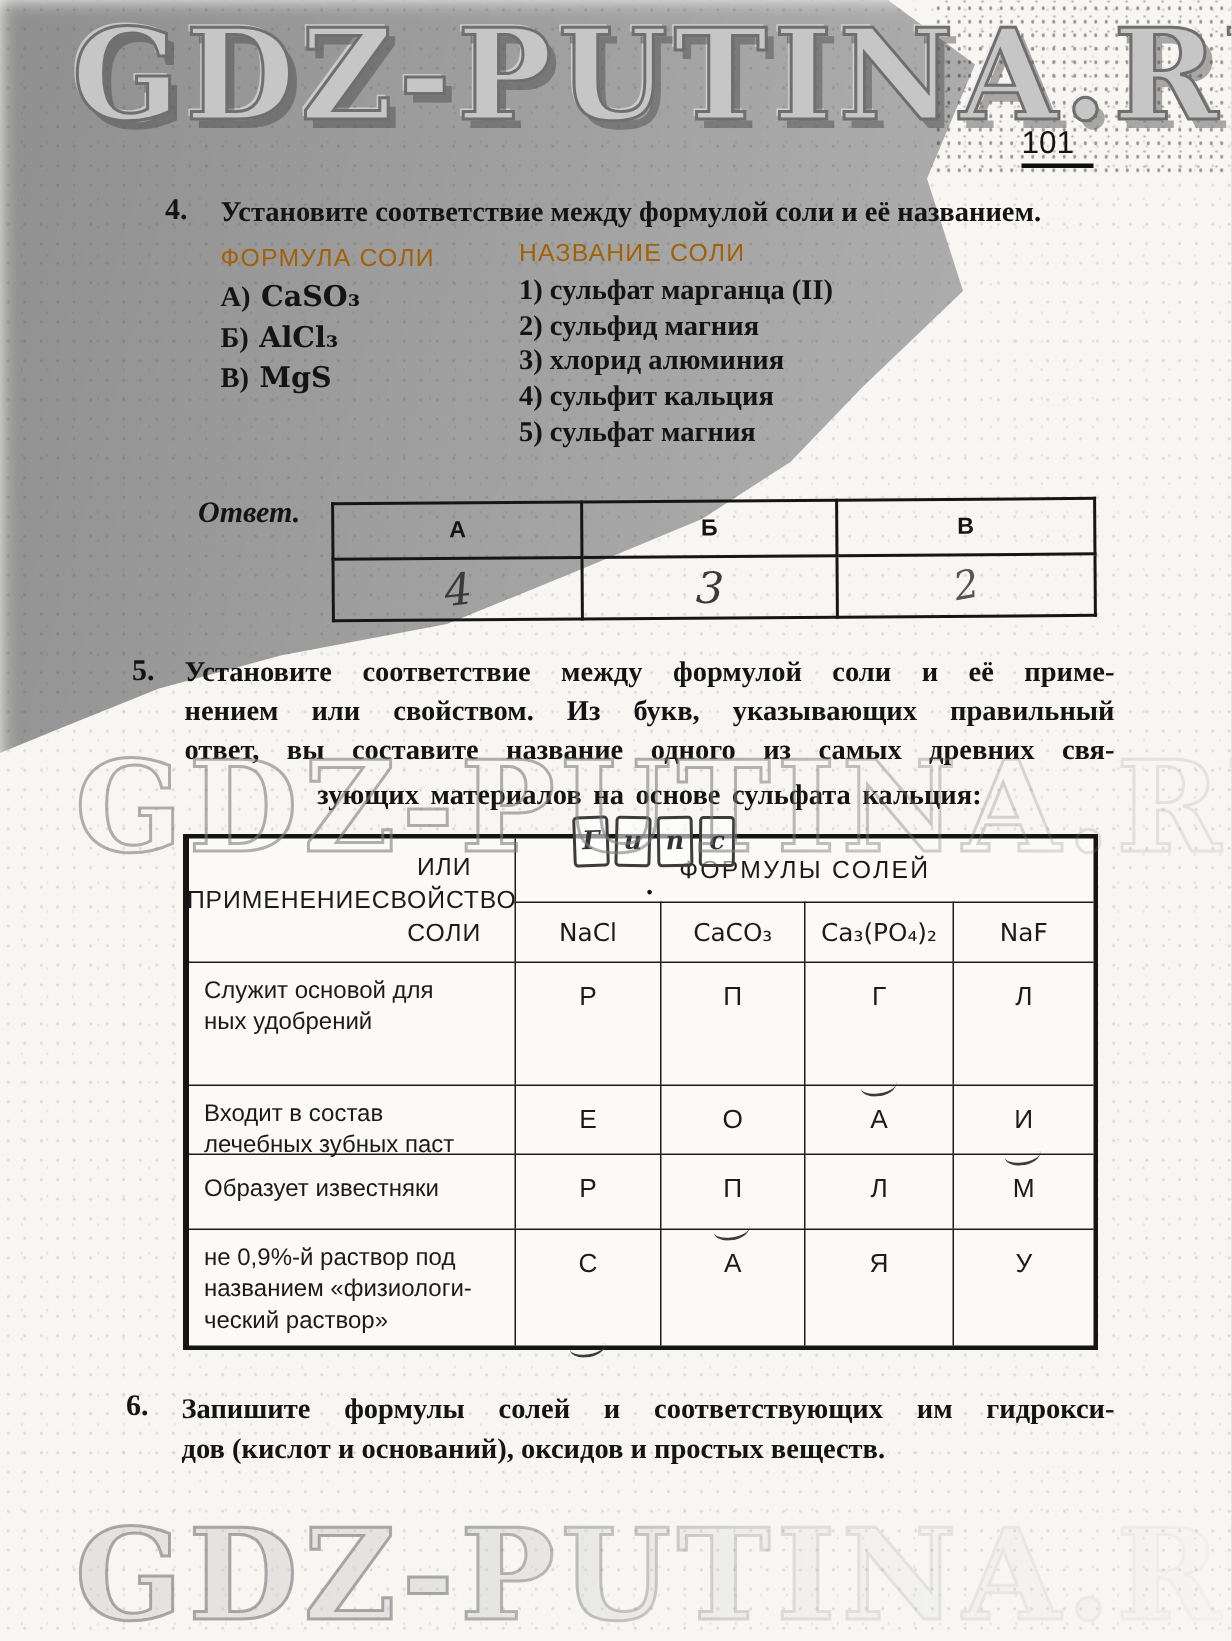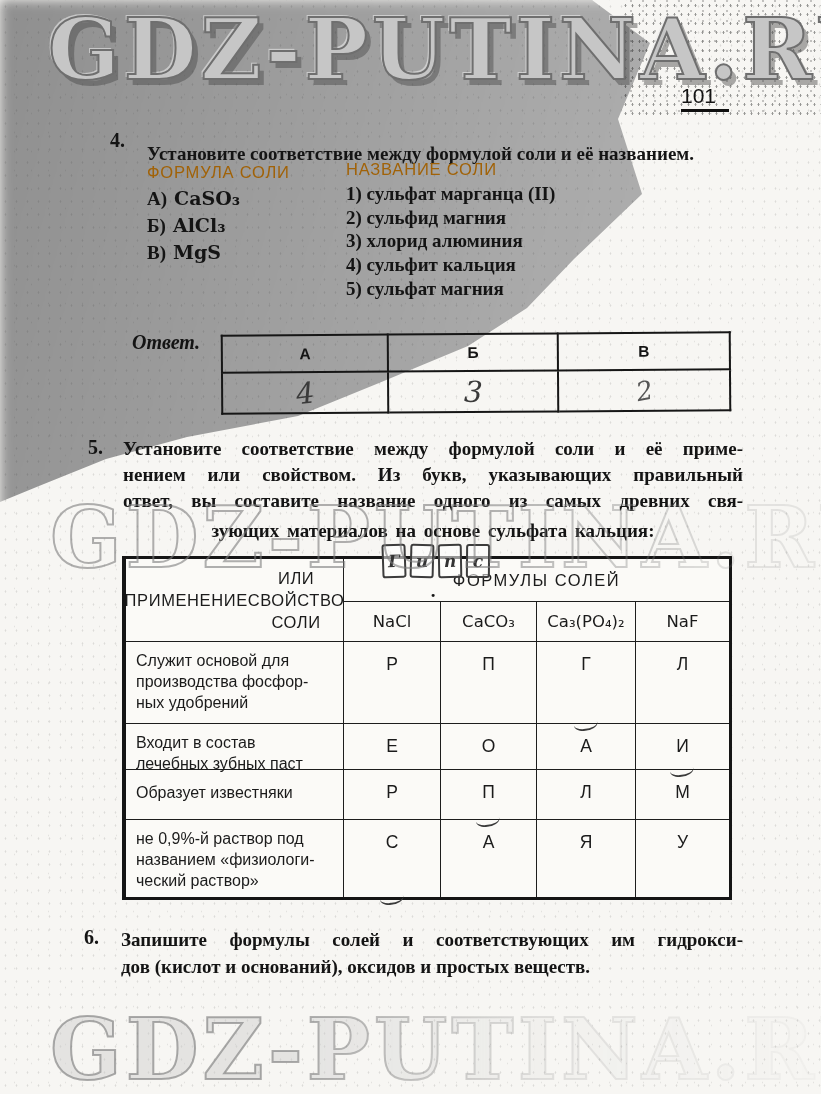--- a/index.html
+++ b/index.html
@@ -53,21 +53,21 @@
   }
   
   .page-number{
     position:absolute; left:681px; top:84px; width:48px; text-align:left;
     font-family:"Liberation Sans",sans-serif; font-weight:400; font-size:21px;
     border-bottom:3px solid #0f0f0f; padding-bottom:1px; z-index:2;
   }
   
   .abs{position:absolute; z-index:2;}
   .qnum{font-weight:700; font-size:20px;}
-  .btext{font-weight:700; font-size:19px; line-height:26px;margin-top:12px;}
+  .btext{font-weight:700; font-size:19px; line-height:26px;}
   .sans{font-family:"Liberation Sans","DejaVu Sans",sans-serif;}
   .subhead{font-size:16.5px; letter-spacing:.8px; color:#a16207;}
   .chem{font-family:"DejaVu Serif",serif; font-weight:700;}
   .jline{text-align:justify; text-align-last:justify; text-justify:inter-word;}
   
   .f-item{font-weight:700; font-size:19px; line-height:27px;}
   .f-item .lbl{margin-right:7px;}
   .n-item{font-weight:700; font-size:19px; line-height:23.7px;}
   
   .ans-label{font-style:italic; font-weight:700; font-size:20px;}
@@ -211,21 +211,20 @@
       <div>ИЛИ СВОЙСТВО СОЛИ</div>
     </div>
     <div class="mc no-t group-h" style="grid-row:1;">ФОРМУЛЫ СОЛЕЙ</div>
     <div class="mc col-h" style="grid-row:2; grid-column:2;">NaCl</div>
     <div class="mc col-h" style="grid-row:2; grid-column:3;">CaCO₃</div>
     <div class="mc col-h" style="grid-row:2; grid-column:4;">Ca₃(PO₄)₂</div>
     <div class="mc col-h" style="grid-row:2; grid-column:5;">NaF</div>
 
     <div class="mc no-l rlabel" style="grid-row:3; grid-column:1;">
       <div>Служит основой для</div>
-      <div>производства фосфор-</div>
       <div>ных удобрений</div>
     </div>
     <div class="mc lcell" style="grid-row:3; grid-column:2;">
         <span>Р</span>
       </div>
     <div class="mc lcell" style="grid-row:3; grid-column:3;">
         <span>П</span>
       </div>
     <div class="mc lcell" style="grid-row:3; grid-column:4;">
         <span class="hand-u">Г</span>

